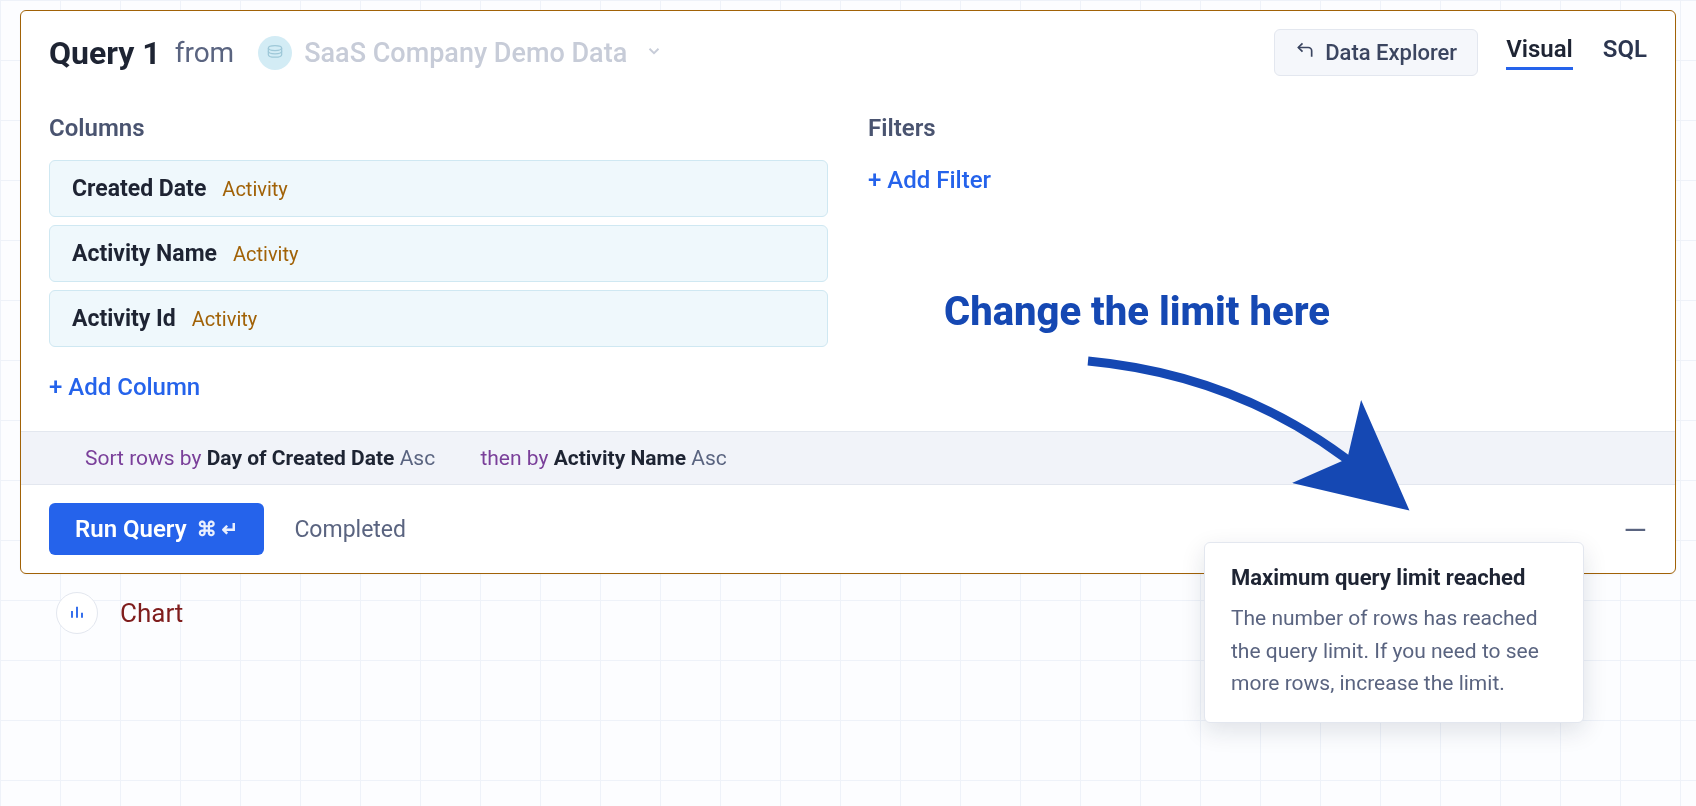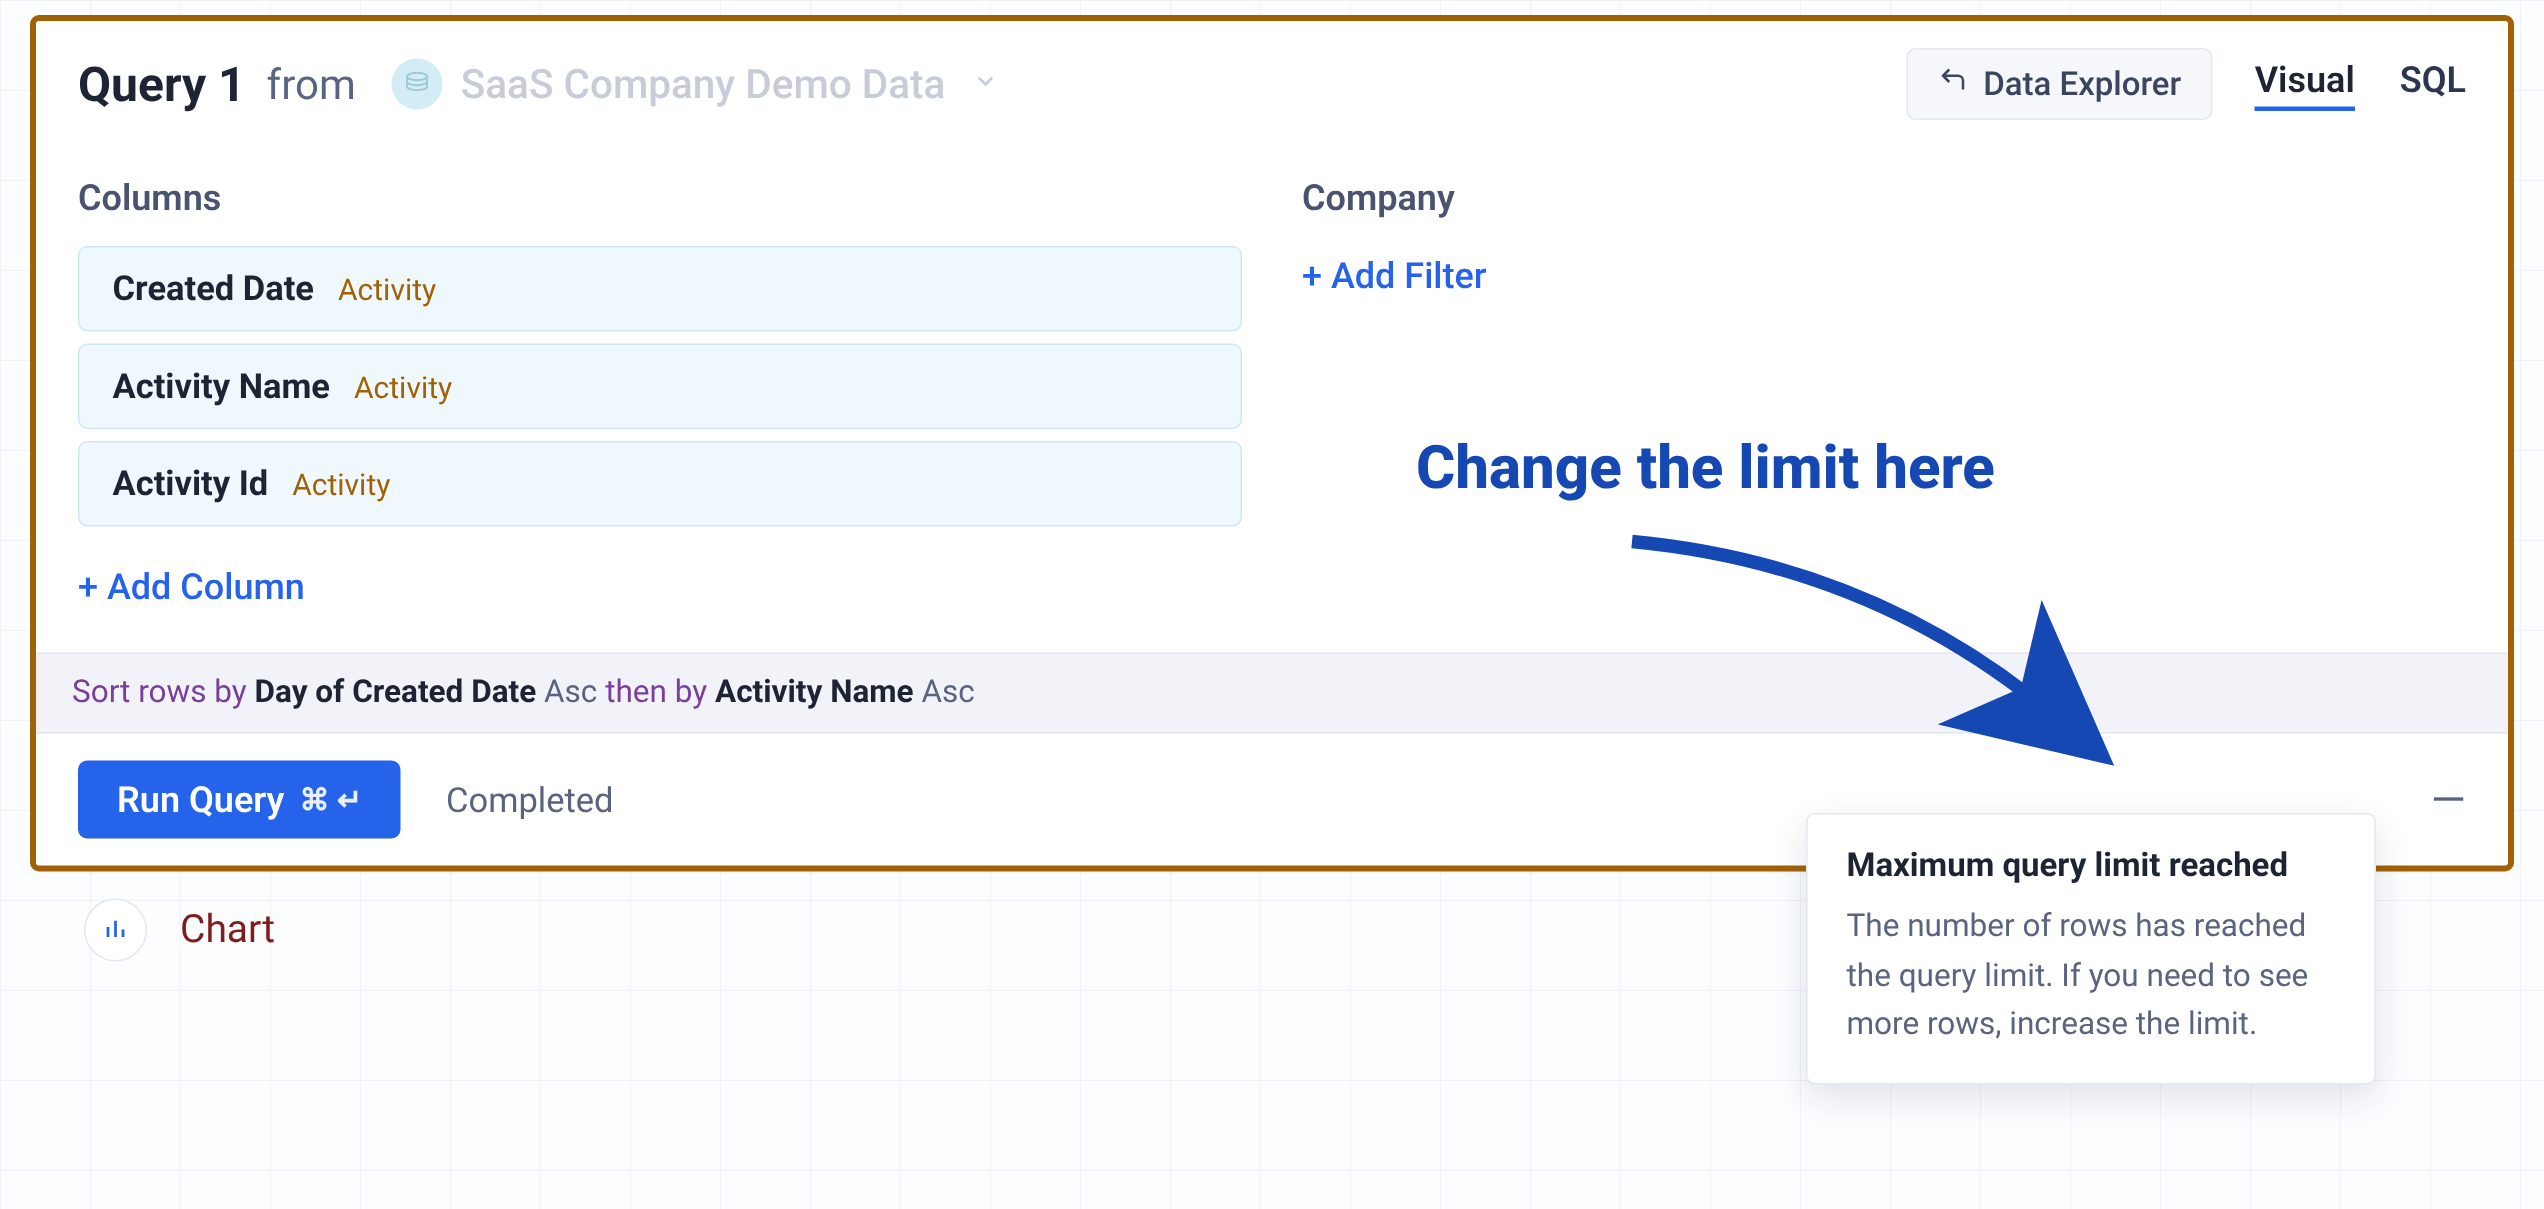--- a/index.html
+++ b/index.html
@@ -15,21 +15,21 @@
   .grid-bg {
     position:absolute; inset:0;
     background-image: linear-gradient(#eef2f9 1px, transparent 1px), linear-gradient(90deg,#eef2f9 1px, transparent 1px);
     background-size: 60px 60px;
     z-index:0;
   }
   .panel {
     position: relative;
     margin: 10px 20px 0 20px;
     background: #fff;
-    border: 4px solid #a16207;
+    border: 1px solid #a16207;
     border-radius: 6px;
     box-shadow: 0 1px 2px rgba(20,30,60,0.03);
     z-index:1;
   }
   
   .hdr {
     display:flex; align-items:center; justify-content:space-between;
     padding: 18px 28px 18px 28px;
   }
   .hdr-left { display:flex; align-items:center; gap:14px; }
@@ -73,21 +73,21 @@
   .col-name { font-size:23px; font-weight:700; color:#1e2433; }
   .col-table { font-size:20px; color:#a16207; }
   .add-link { font-size:24px; color:#2563eb; font-weight:500; cursor:pointer; margin-top:18px; display:inline-block; }
   
   .sort-bar {
     display:flex; align-items:center; justify-content:space-between;
     background:#f1f3f9; border-top:1px solid #e3e7ef; border-bottom:1px solid #e3e7ef;
     padding: 14px 24px; font-size:21px;
   }
   .sort-left { color:#5a4a7a; }
-  .sort-left .kw { color:#7a3f9a; }
+  .sort-left .kw { color:#7a3f9a;margin-left:40px; }
   .sort-left .field { font-weight:700; color:#1e2433; }
   .sort-left .dir { color:#5a6480; }
   .sort-right { display:flex; align-items:center; gap:14px; }
   .warn-icon { width:22px; height:22px; }
   .limit-text { color:#4a5470; font-size:21px; }
   .limit-num { color:#2563eb; text-decoration: underline; text-decoration-style: dotted; cursor:pointer; }
   .sep { width:1px; height:26px; background:#d6dbe6; }
   .expand-caret { color:#8a92a8; cursor:pointer; padding:0 2px; }
   
   .run-bar {
@@ -198,21 +198,21 @@
         <span class="col-name">Activity Name</span>
         <span class="col-table">Activity</span>
       </div>
       <div class="col-pill">
         <span class="col-name">Activity Id</span>
         <span class="col-table">Activity</span>
       </div>
       <span class="add-link">+ Add Column</span>
     </div>
     <div class="col">
-      <div class="section-title">Company</div>
+      <div class="section-title">Filters</div>
       <span class="add-link" style="margin-top:6px">+ Add Filter</span>
     </div>
   </div>
 
   <div class="sort-bar">
     <div class="sort-left">
       <span class="kw">Sort rows by</span>
       <span> </span>
       <span class="field">Day of Created Date</span>
       <span> </span>

